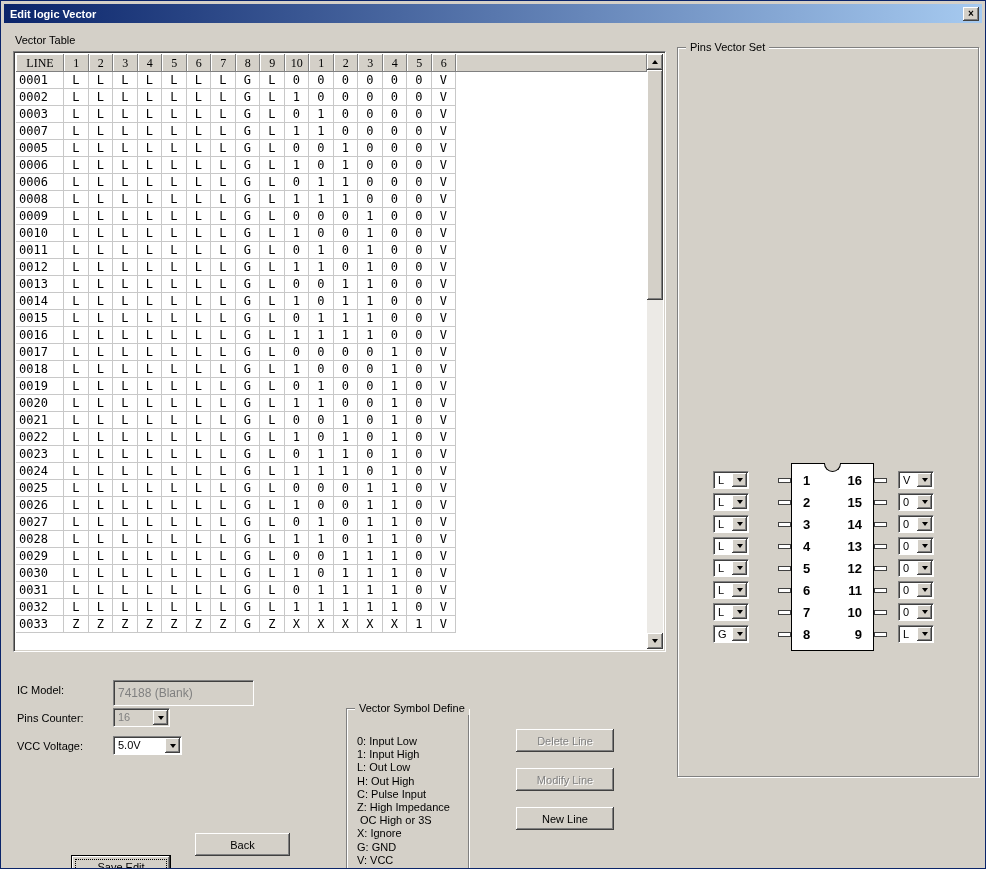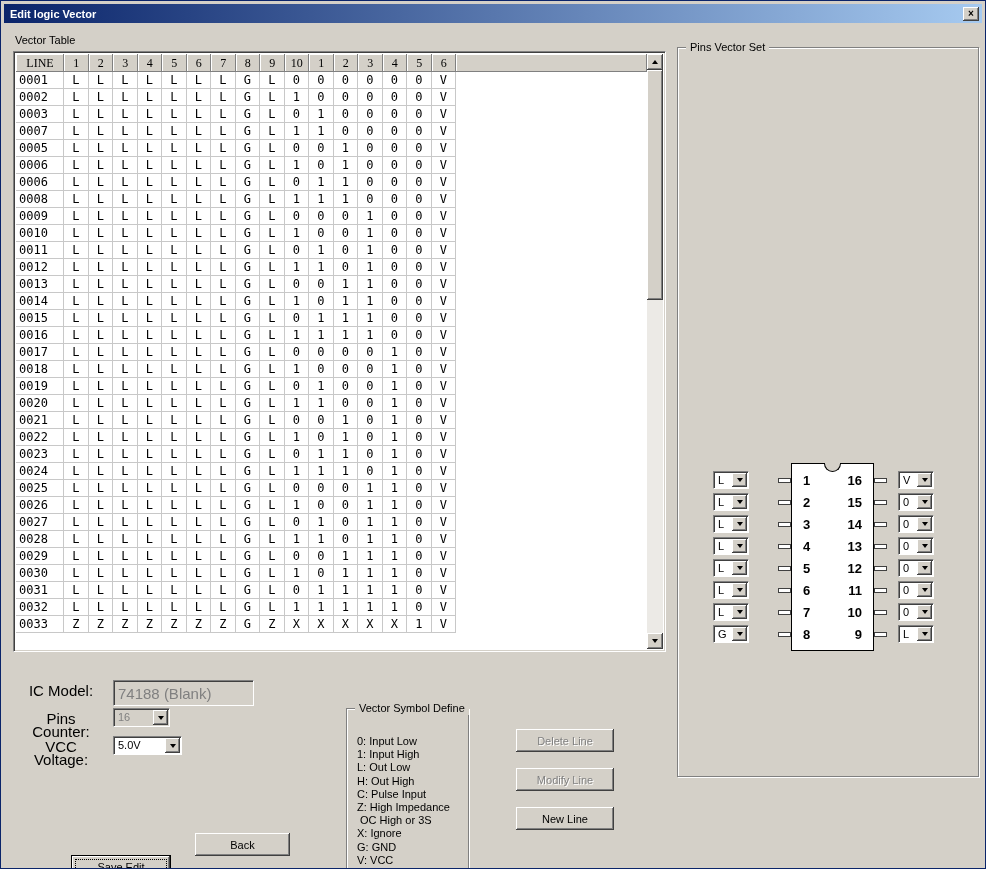--- a/index.html
+++ b/index.html
@@ -55,24 +55,24 @@
   .combo{position:absolute;background:#fff;border:1px solid;border-color:#808080 #fff #fff #808080;
     box-shadow:inset 1px 1px 0 #404040;box-sizing:border-box;}
   .combo-val{position:absolute;left:4px;top:2px;font-size:11px;line-height:12px;}
   .combo-btn{position:absolute;right:1px;top:1px;bottom:1px;width:15px;background:#d4d0c8;
     display:flex;align-items:center;justify-content:center;
     box-shadow:inset -1px -1px 0 #404040,inset 1px 1px 0 #fff,inset -2px -2px 0 #808080;}
   .combo.disabled{background:#d4d0c8;}
   .combo.disabled .combo-val{color:#808080;}
 
   
-  .form-label{position:absolute;width:88px;text-align:center;font-size:15px;line-height:13px;}
+  .form-label{position:absolute;width:88px;text-align:left;font-size:11px;line-height:13px;}
   .text-input{position:absolute;height:19px;background:#d4d0c8;color:#808080;
     border:1px solid;border-color:#808080 #fff #fff #808080;box-shadow:inset 1px 1px 0 #404040;
-    font-family:"Liberation Sans",sans-serif;font-size:15px;padding:12px 4px;box-sizing:border-box;}
+    font-family:"Liberation Sans",sans-serif;font-size:12px;padding:12px 4px;box-sizing:border-box;}
 
   
   .sym-lines{position:absolute;left:10px;top:26px;right:4px;}
   .sym-line{font-size:11px;line-height:13.2px;white-space:pre;}
 
   
   .btn{position:absolute;background:#d4d0c8;display:flex;align-items:center;justify-content:center;
     box-shadow:inset -1px -1px 0 #404040,inset 1px 1px 0 #fff,inset -2px -2px 0 #808080;
     font-size:11px;box-sizing:border-box;cursor:default;}
   .btn.disabled{color:#808080;text-shadow:1px 1px 0 #fff;}

